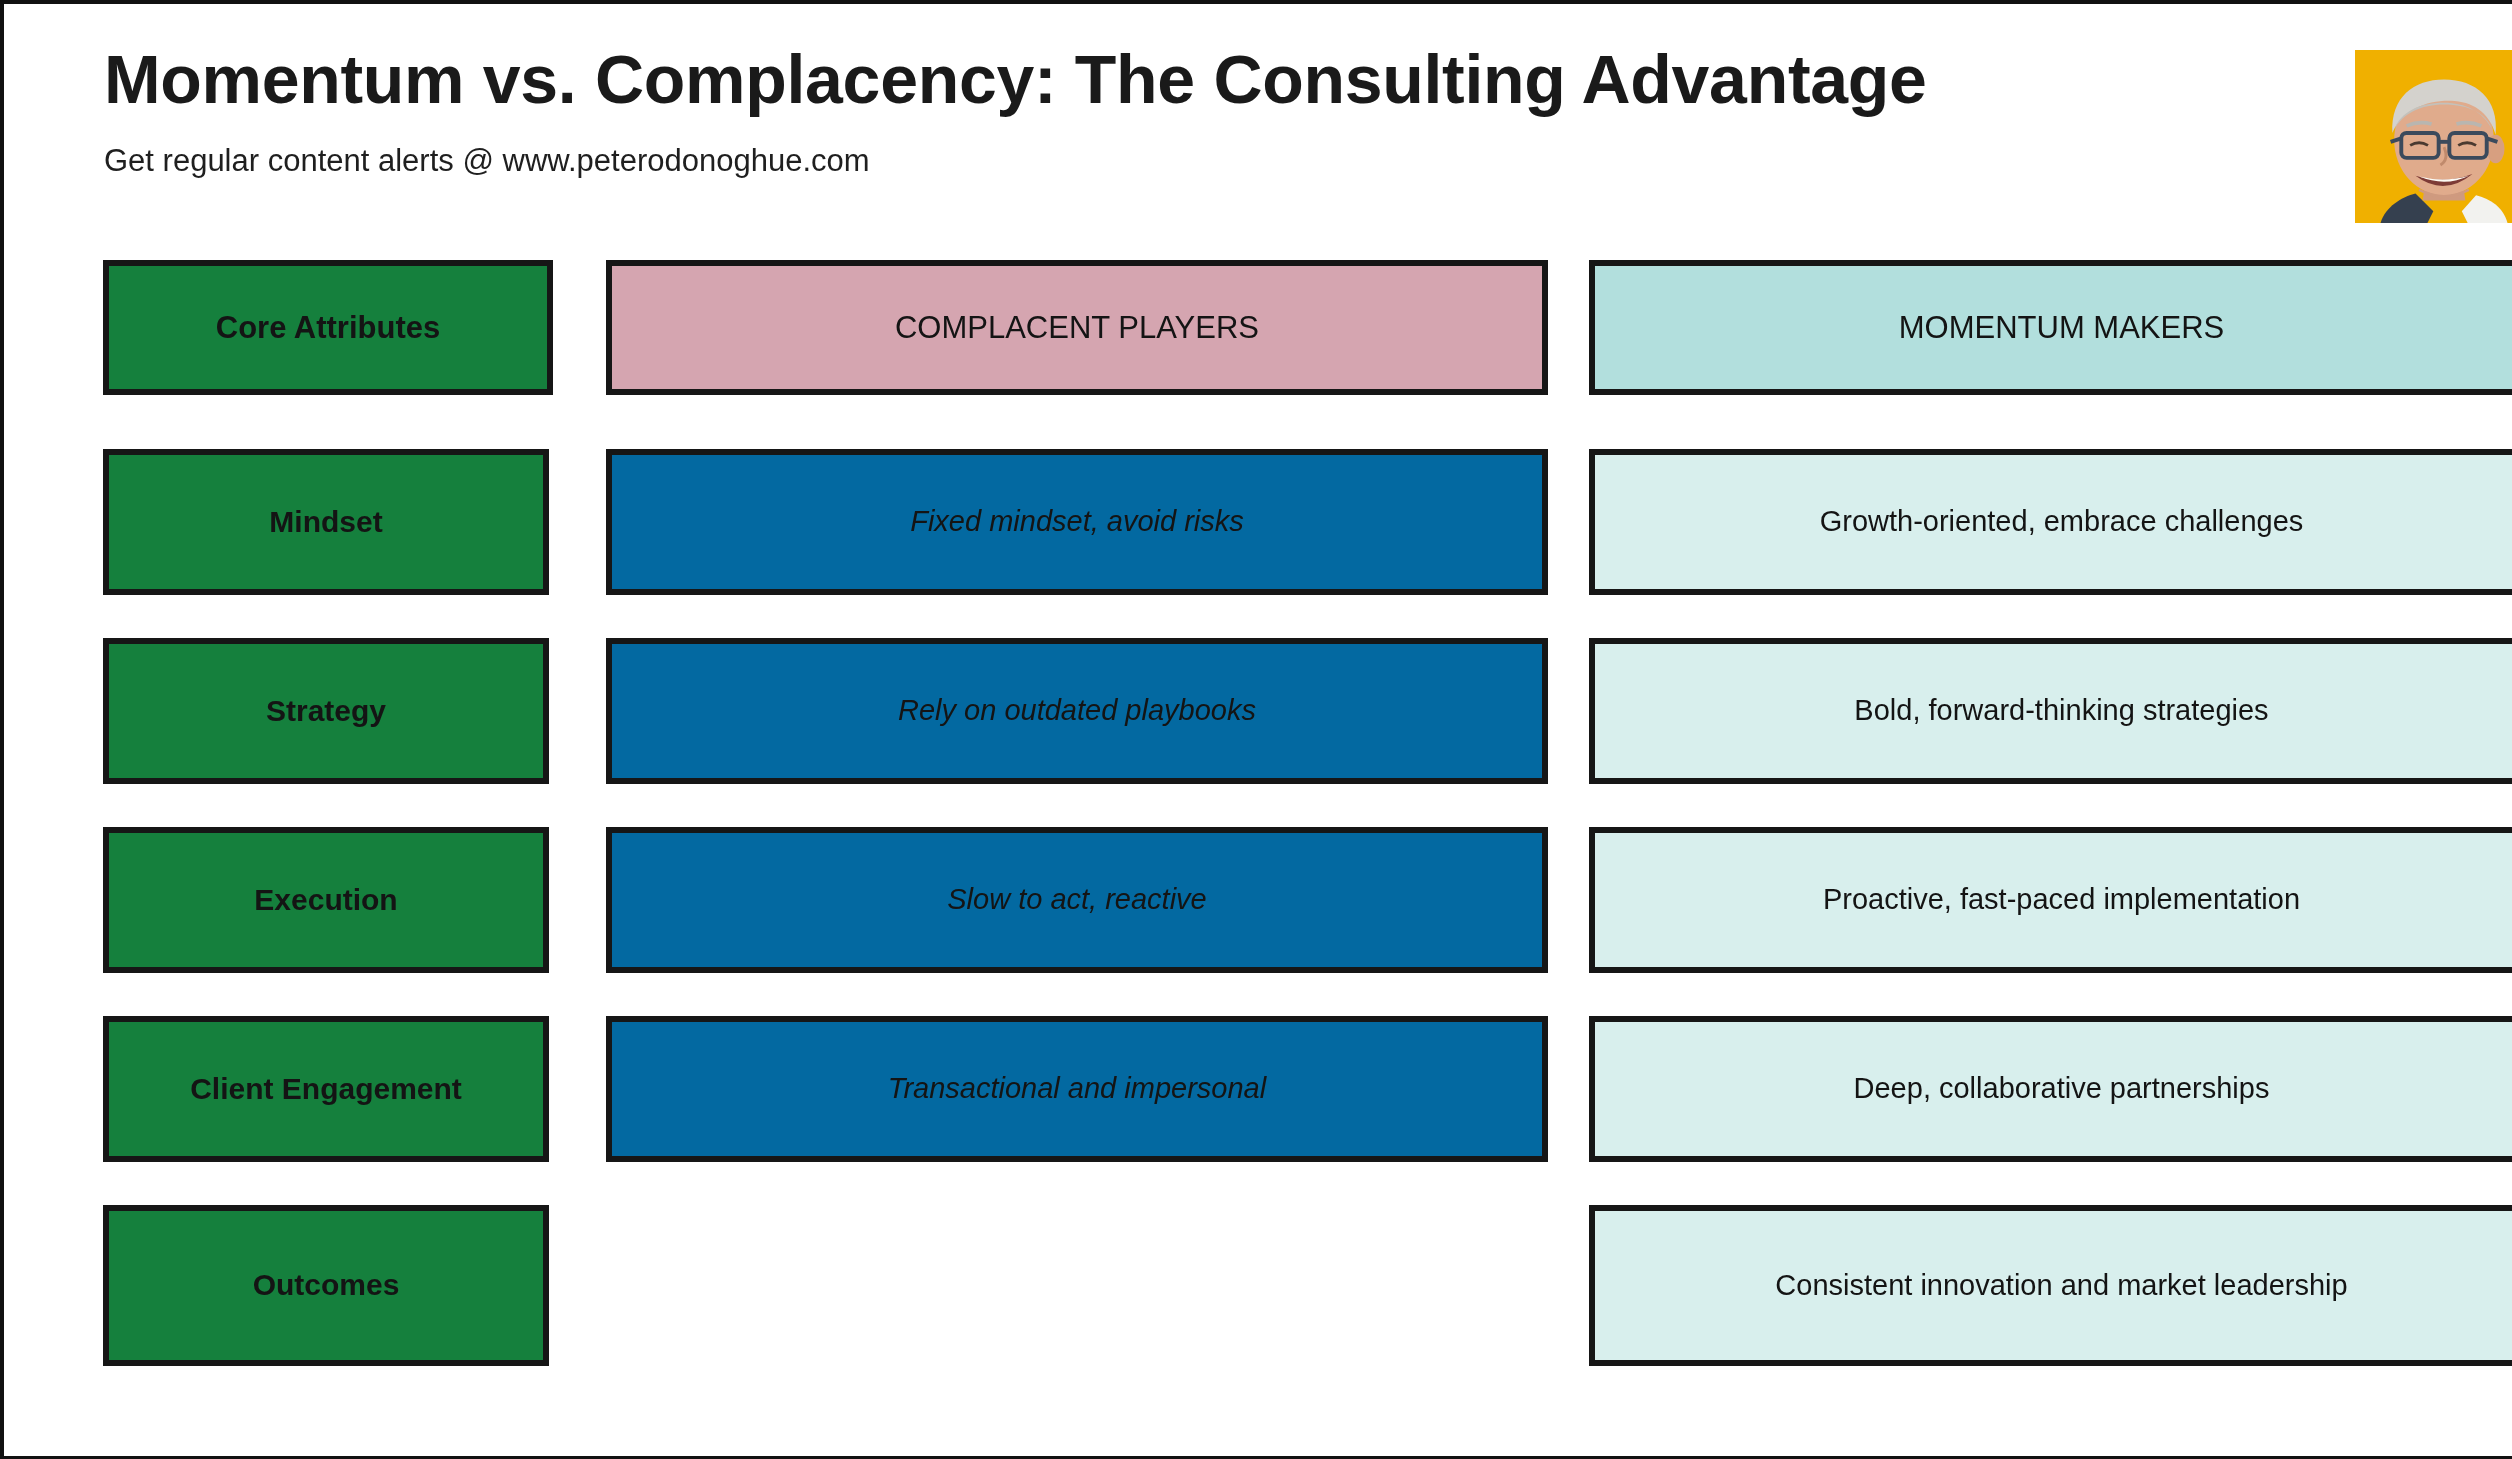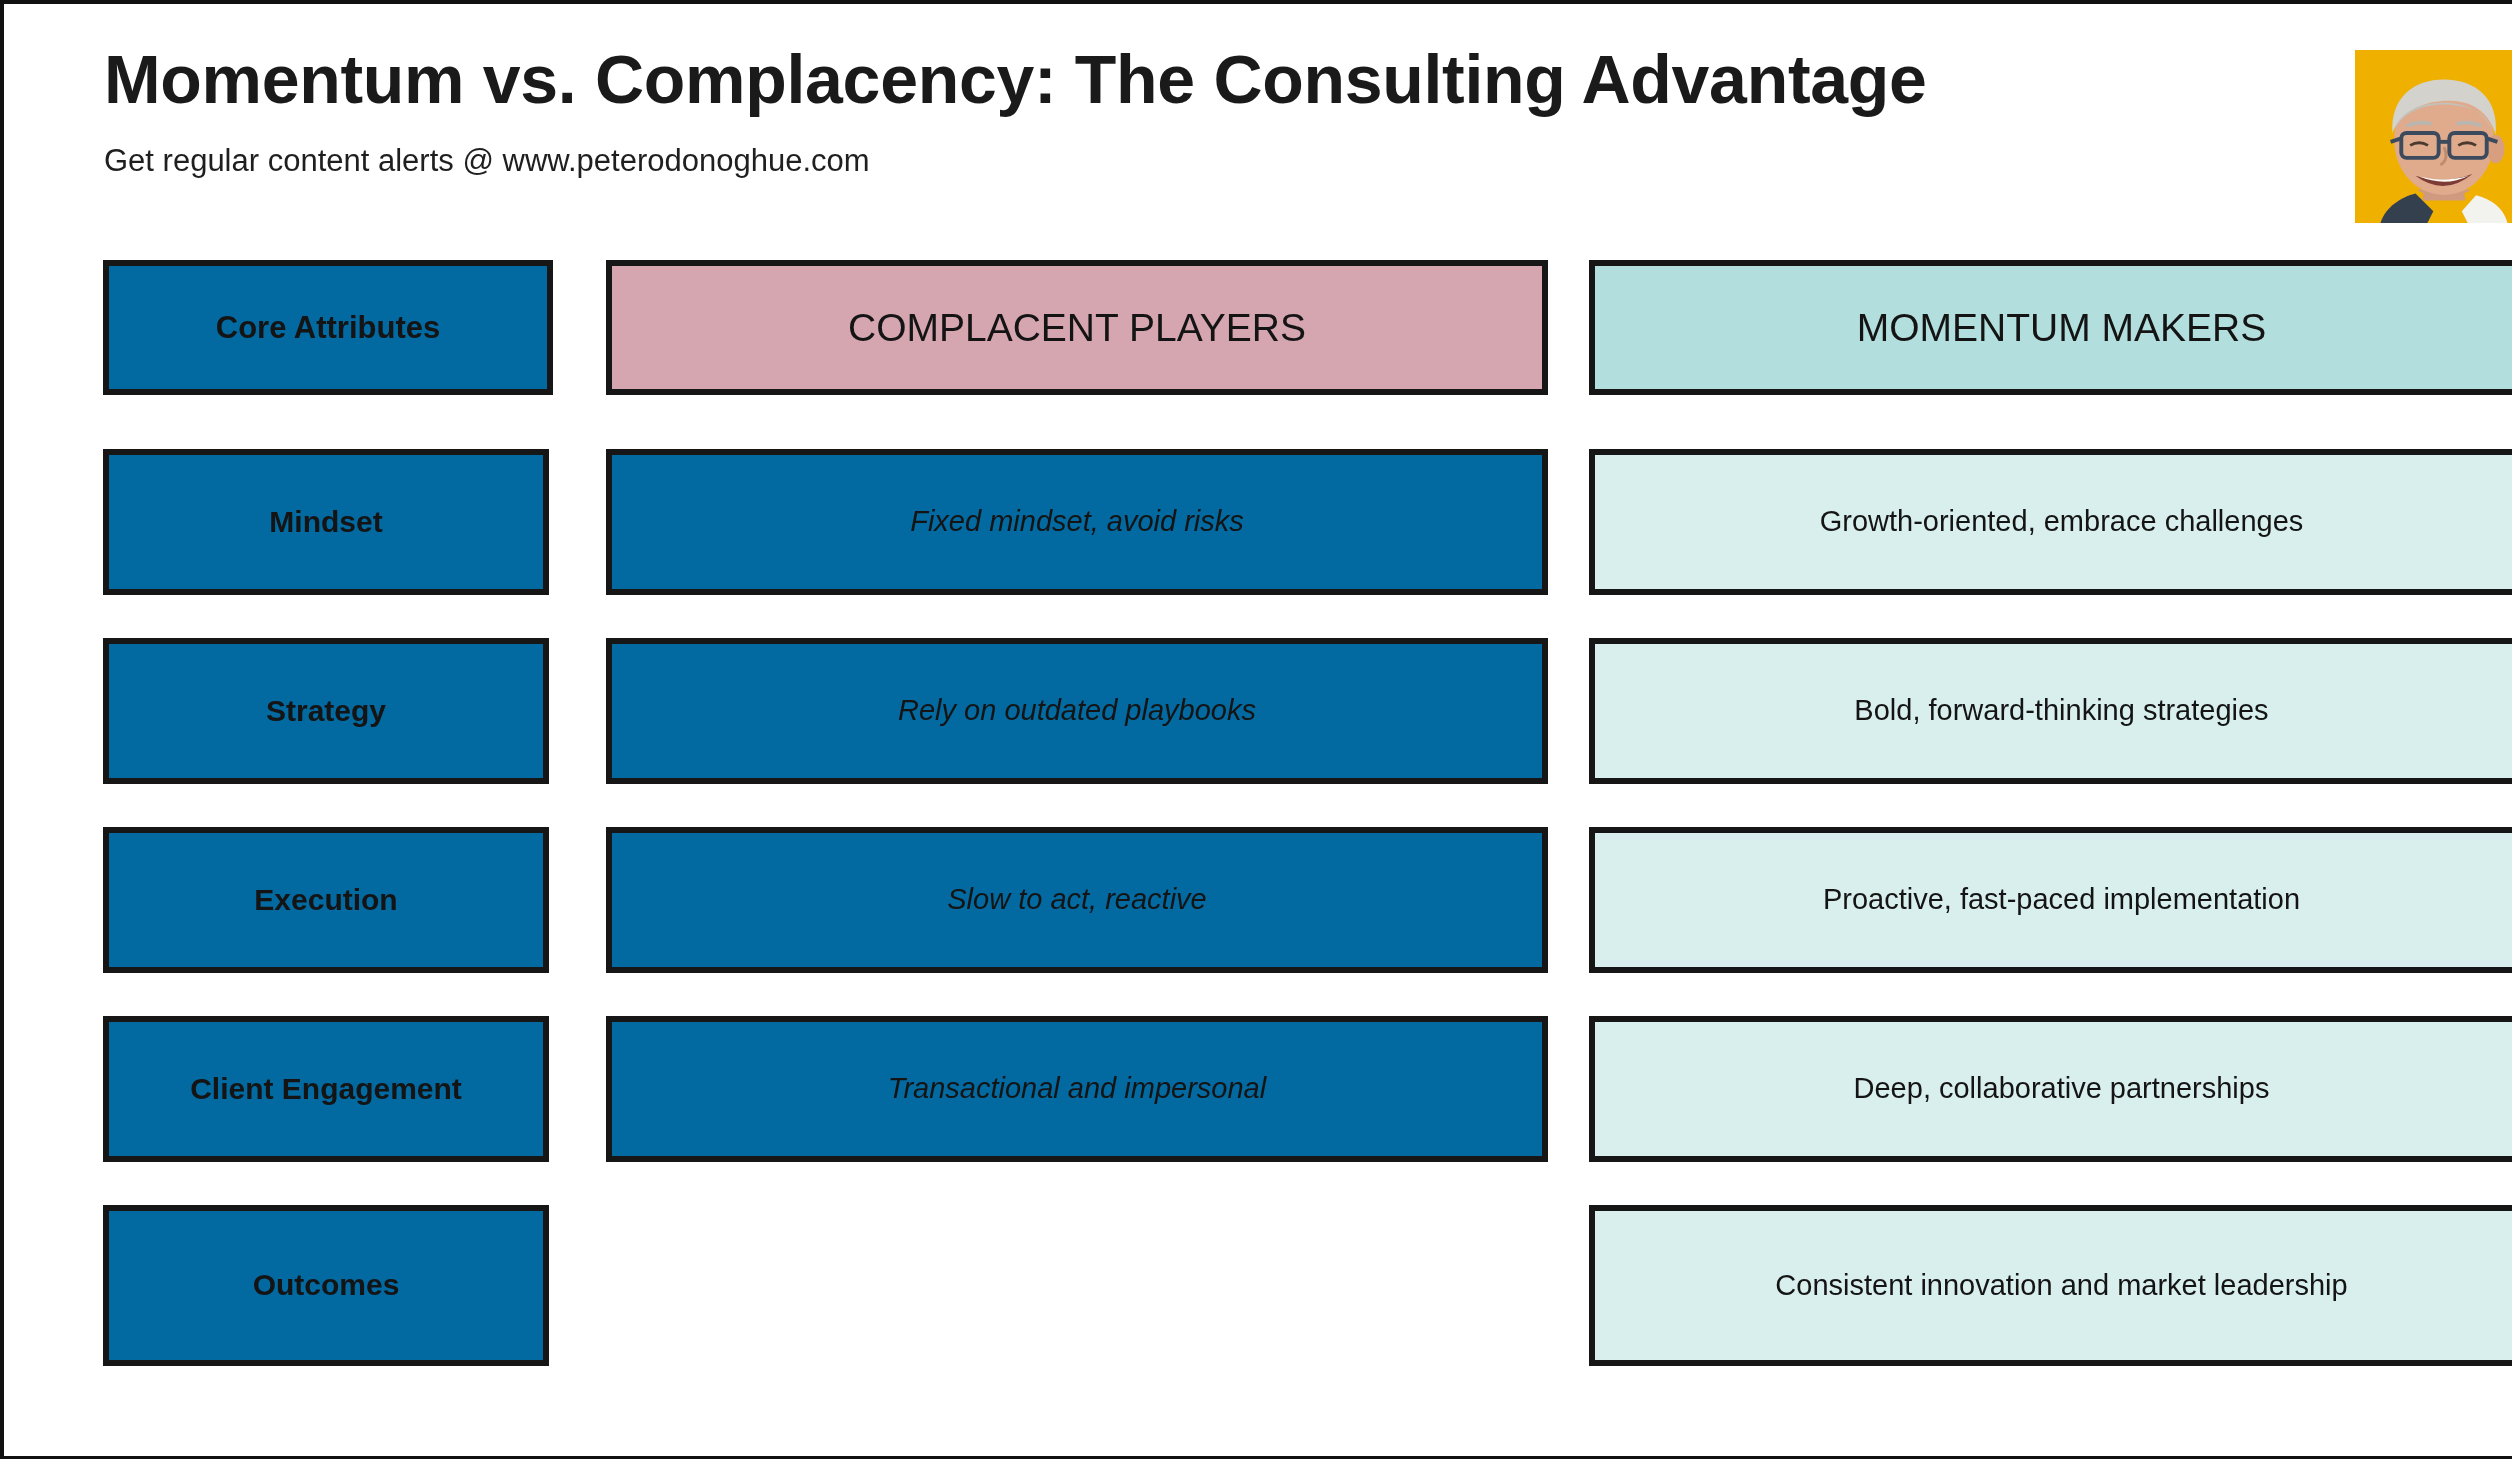--- a/index.html
+++ b/index.html
@@ -107,29 +107,29 @@
   .row-2 { top: 634px; height: 146px; }
   .row-3 { top: 823px; height: 146px; justify-content: center; }
   .row-4 { top: 1012px; height: 146px; }
   .row-5 { top: 1201px; height: 161px; }
 
   
   .row-1.col-attr, .row-2.col-attr, .row-3.col-attr,
   .row-4.col-attr, .row-5.col-attr { left: 99px; width: 446px; }
 
   
-  .fill-white { background: #0369a1; }
+  .fill-white { background: #15803d; }
   .fill-pink-head { background: #D5A5B0; }
   .fill-teal-head { background: #B2DFDD; }
   .fill-pink-body { background: #0369a1; font-style: italic; }
   .fill-teal-body { background: #D8EFED; }
 
   
   .t-attr-head { font-size: 31px; font-weight: 700; }
-  .t-head      { font-size: 39px; font-weight: 400; }
+  .t-head      { font-size: 31px; font-weight: 400; }
   .t-attr      { font-size: 30px; font-weight: 700; }
   .t-body      { font-size: 29px; font-weight: 400; }
 </style>
 </head>
 <body>
 
 <div class="page-frame">
 
   <div class="header">
     <div class="title">Momentum vs. Complacency: The Consulting Advantage</div>

